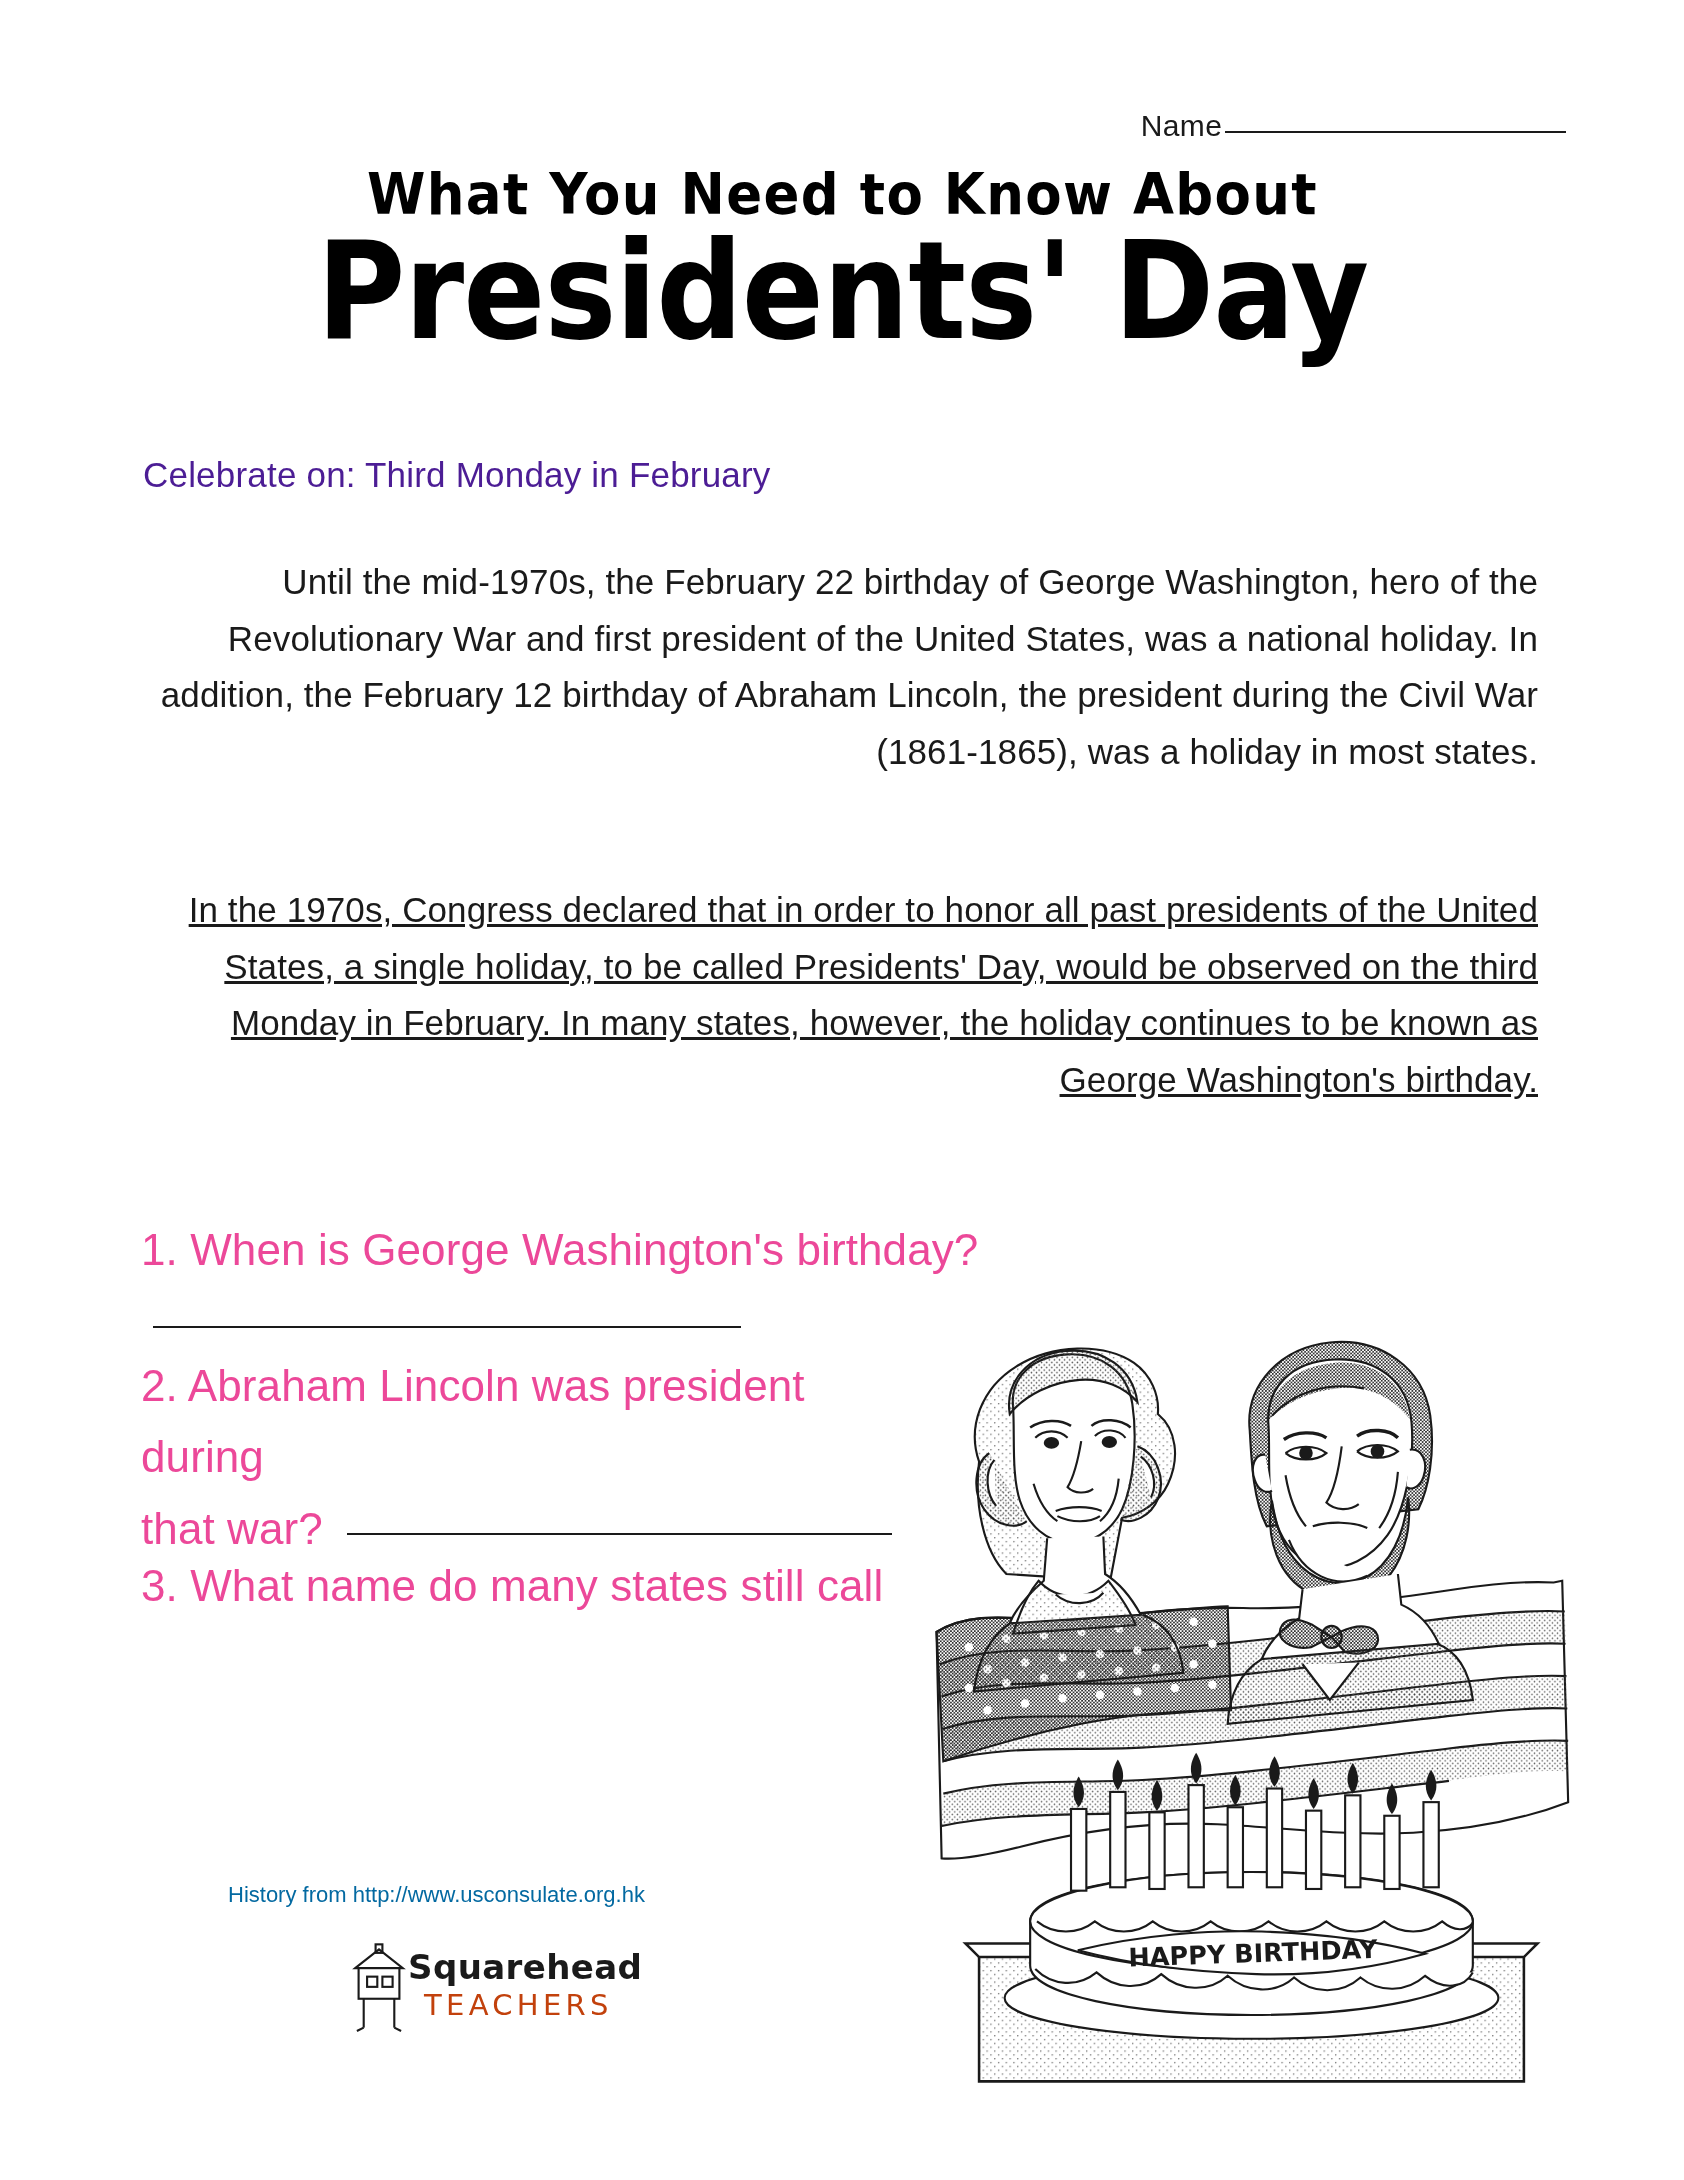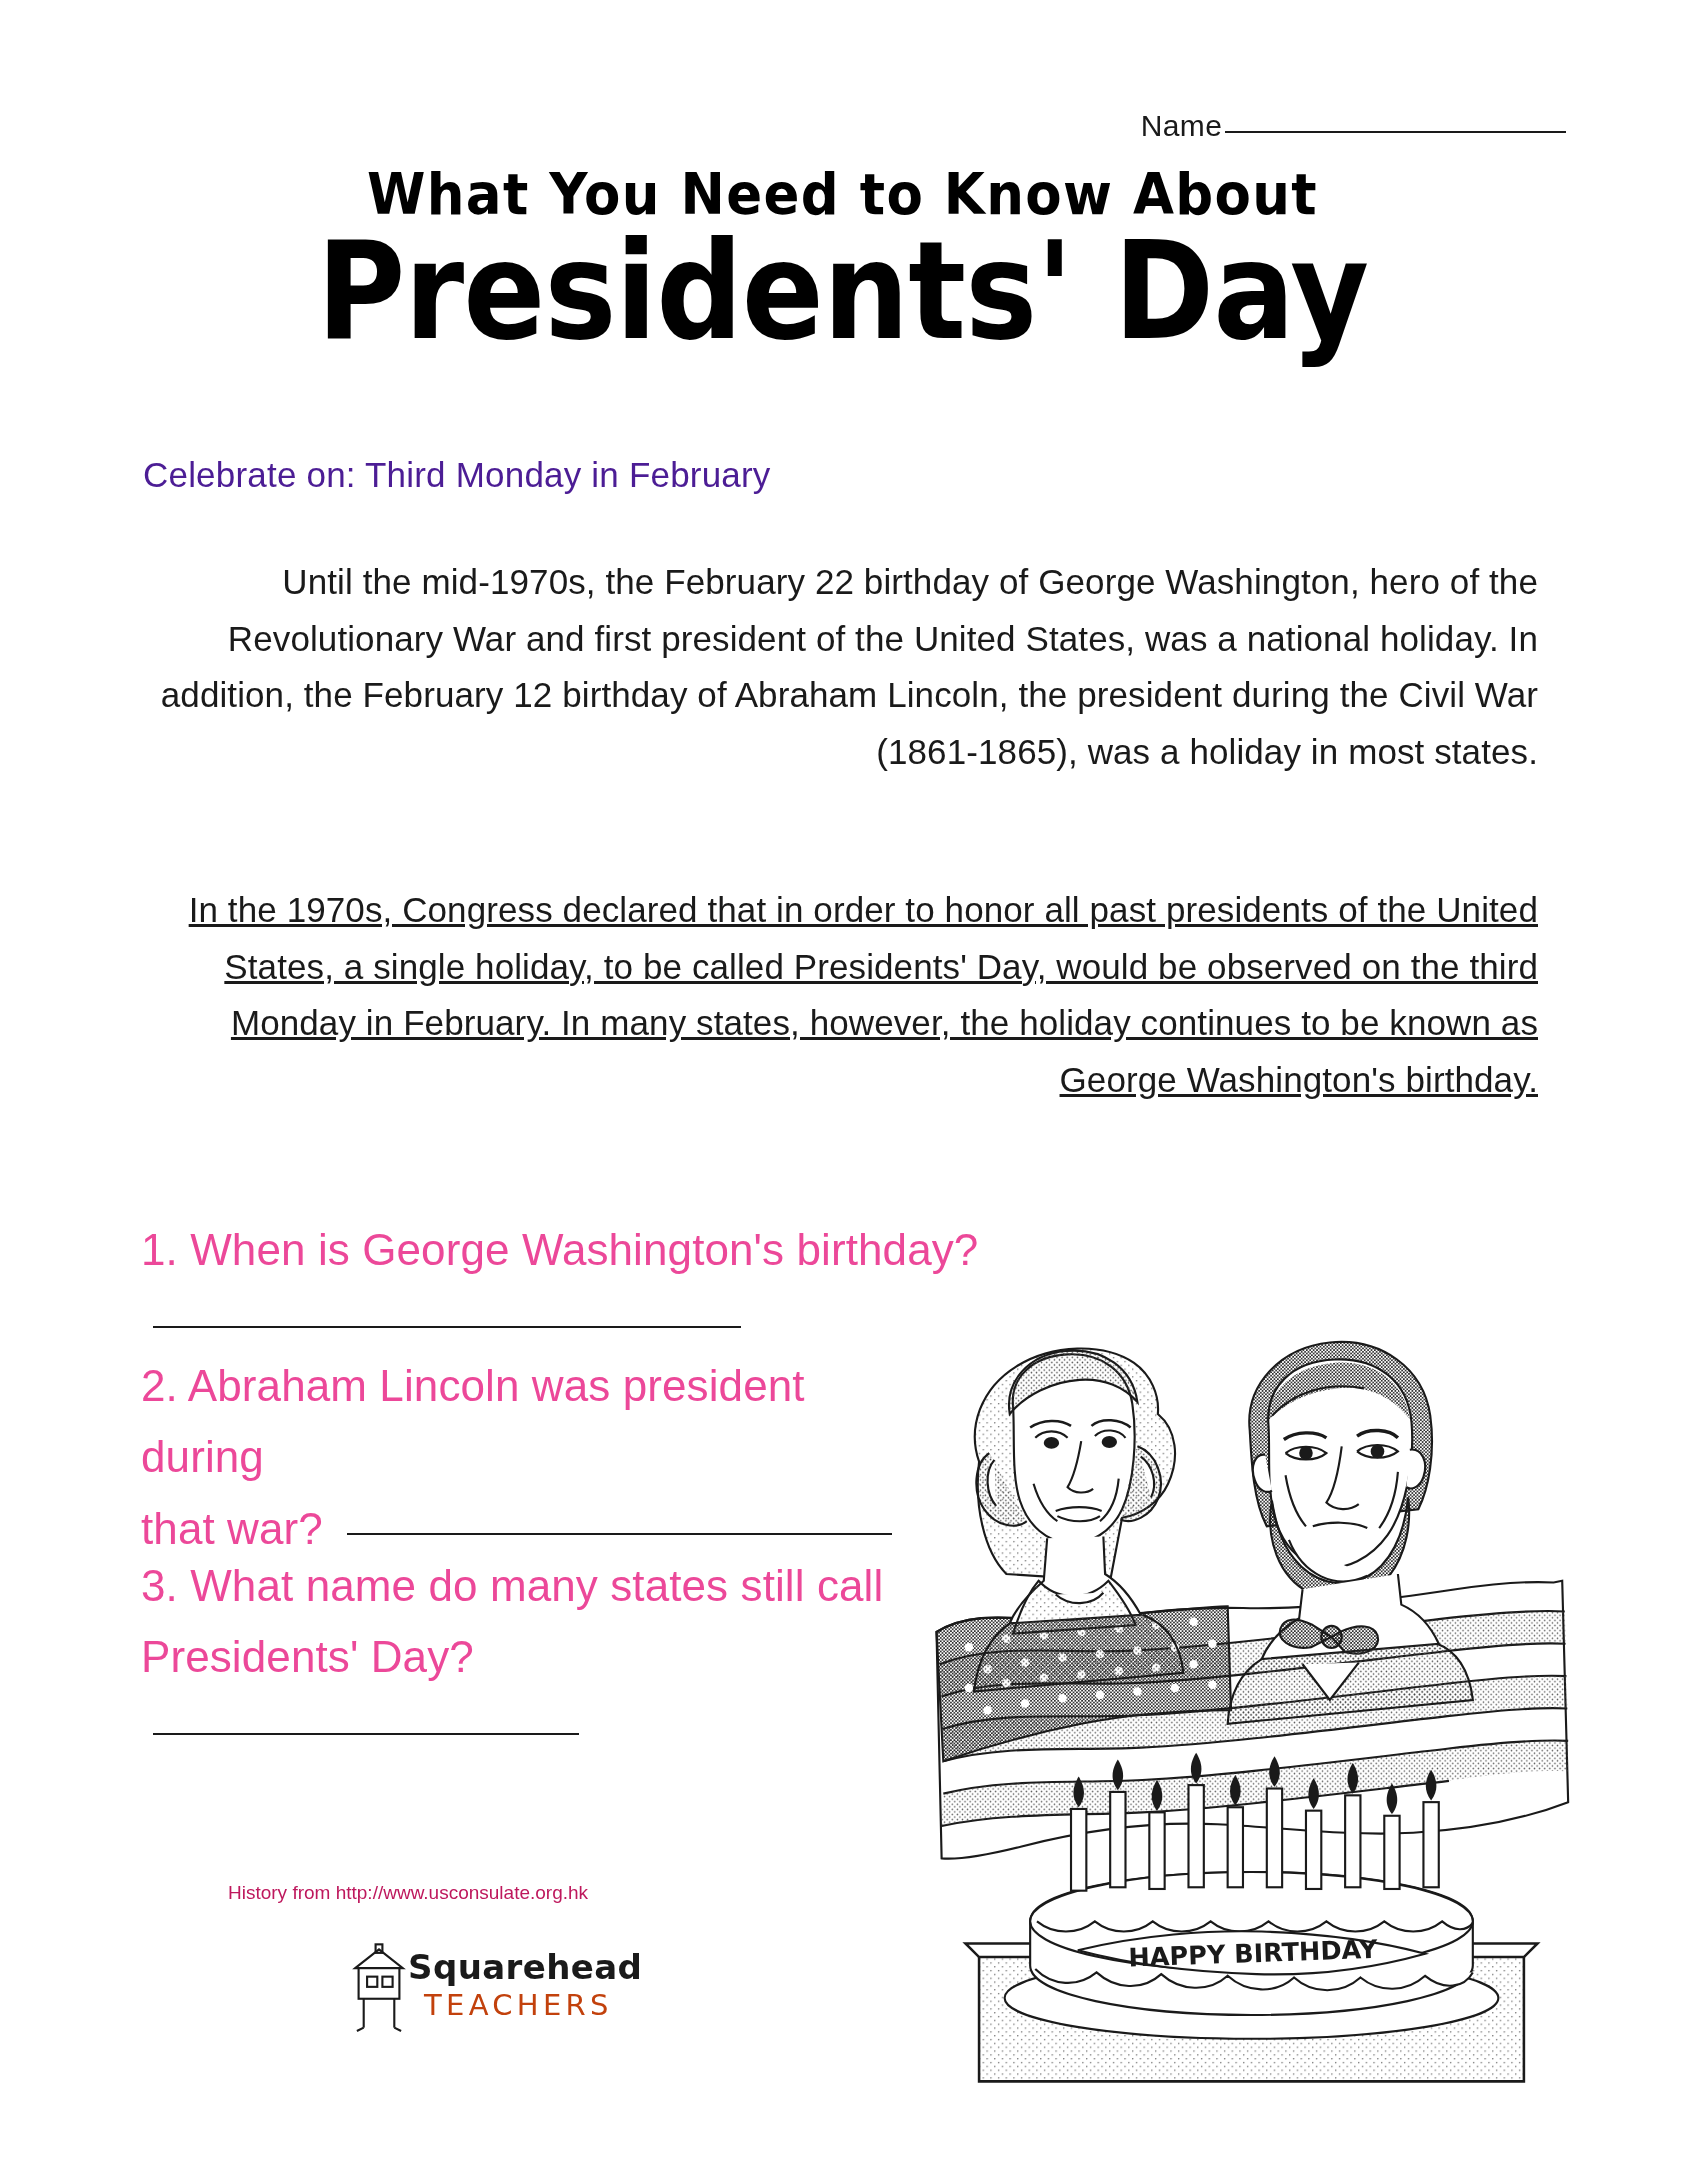--- a/index.html
+++ b/index.html
@@ -121,22 +121,22 @@
   }
   .ans-1 { width: 588px; margin-left: 12px; }
   .ans-2 { width: 545px; margin-left: 12px; }
   .ans-3 { width: 426px; margin-left: 12px; }
 
   
   .source {
     position: absolute;
     top: 1882px;
     left: 228px;
-    font-size: 19px;
-    color: #be185d;
+    font-size: 22px;
+    color: #0369a1;
     text-align: right;
   }
 
   
   .logo {
     position: absolute;
     top: 1944px;
     left: 336px;
     width: 341px;
     height: 128px;
@@ -209,24 +209,20 @@
     <div>
       <span>that war?</span>
       <span class="ans-line ans-2"></span>
     </div>
   </div>
 
   <div class="question q3">
     <div>
       <span>3.</span>
       <span>What name do many states still call</span>
-    </div>
-    <div>
-      <span>Presidents' Day?</span>
-      <span class="ans-line ans-3"></span>
     </div>
   </div>
 
   <div class="source">History from http://www.usconsulate.org.hk</div>
 
   <div class="logo">
     <span class="logo-mark">
       <svg width="68" height="94" viewBox="0 0 80 110" fill="none" stroke="#1a1a1a" stroke-width="2.5">
         <polygon points="12,34 40,12 68,34" fill="#ffffff"></polygon>
         <rect x="16" y="34" width="48" height="36" fill="#ffffff"></rect>

